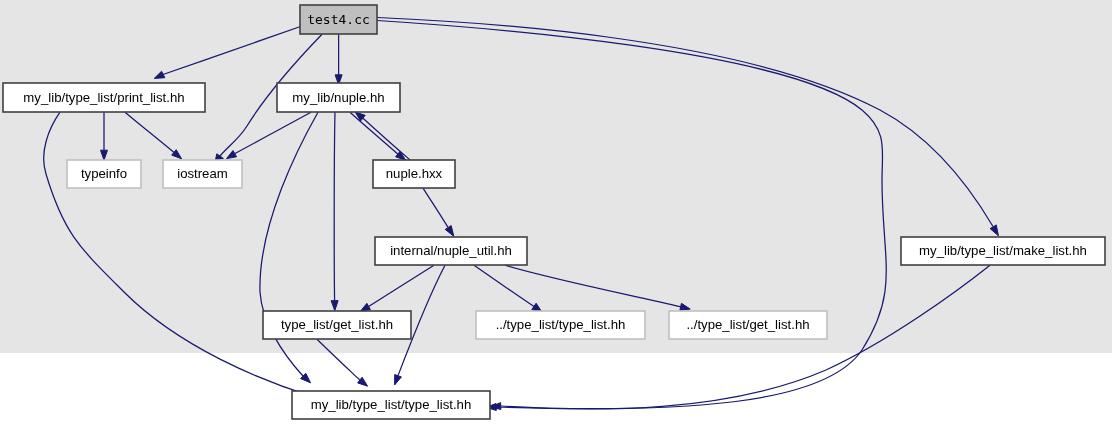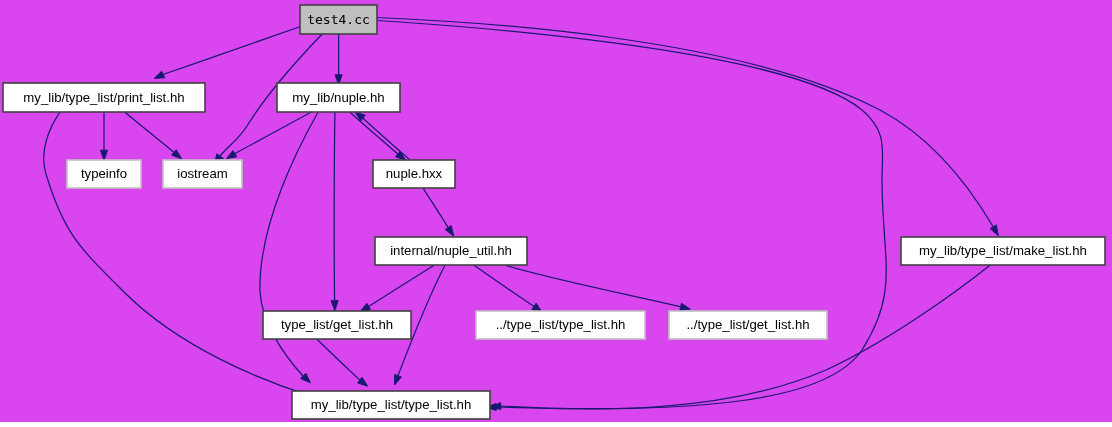--- a/index.html
+++ b/index.html
@@ -9,22 +9,22 @@
   }
   body {
     width: 1112px;
     height: 427px;
     font-family: "Liberation Sans", sans-serif;
     overflow: hidden;
   }
   #graph-root {
     position: relative;
     width: 1112px;
-    height: 422px;
-    background: #d946ef;
+    height: 353px;
+    background: #e5e5e5;
   }
   #graph-svg {
     display: block;
     width: 1112px;
     height: 427px;
   }
   .edge-path {
     fill: none;
     stroke: #191970;
     stroke-width: 1.25px;

